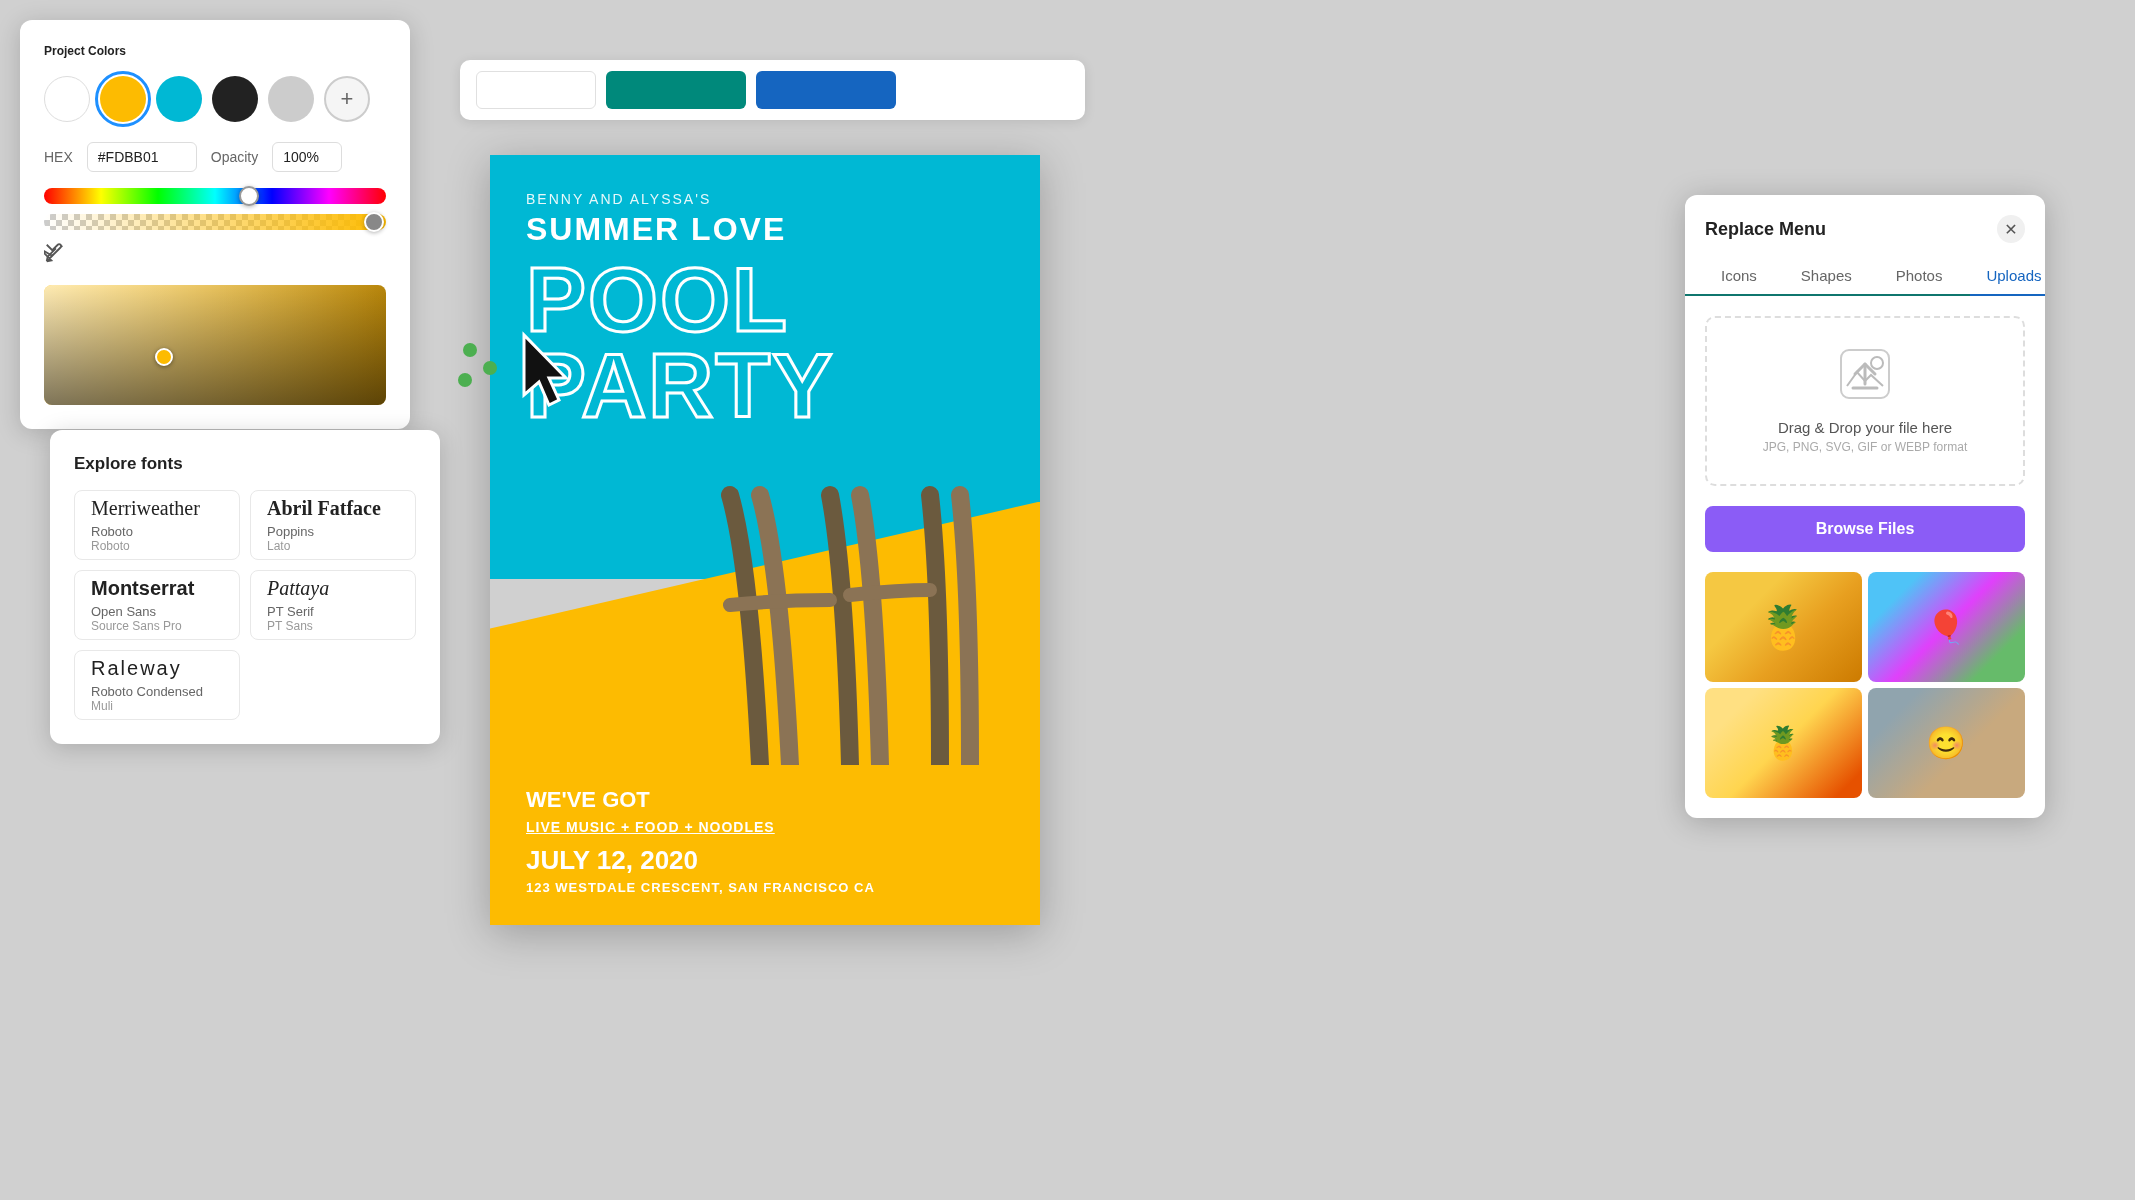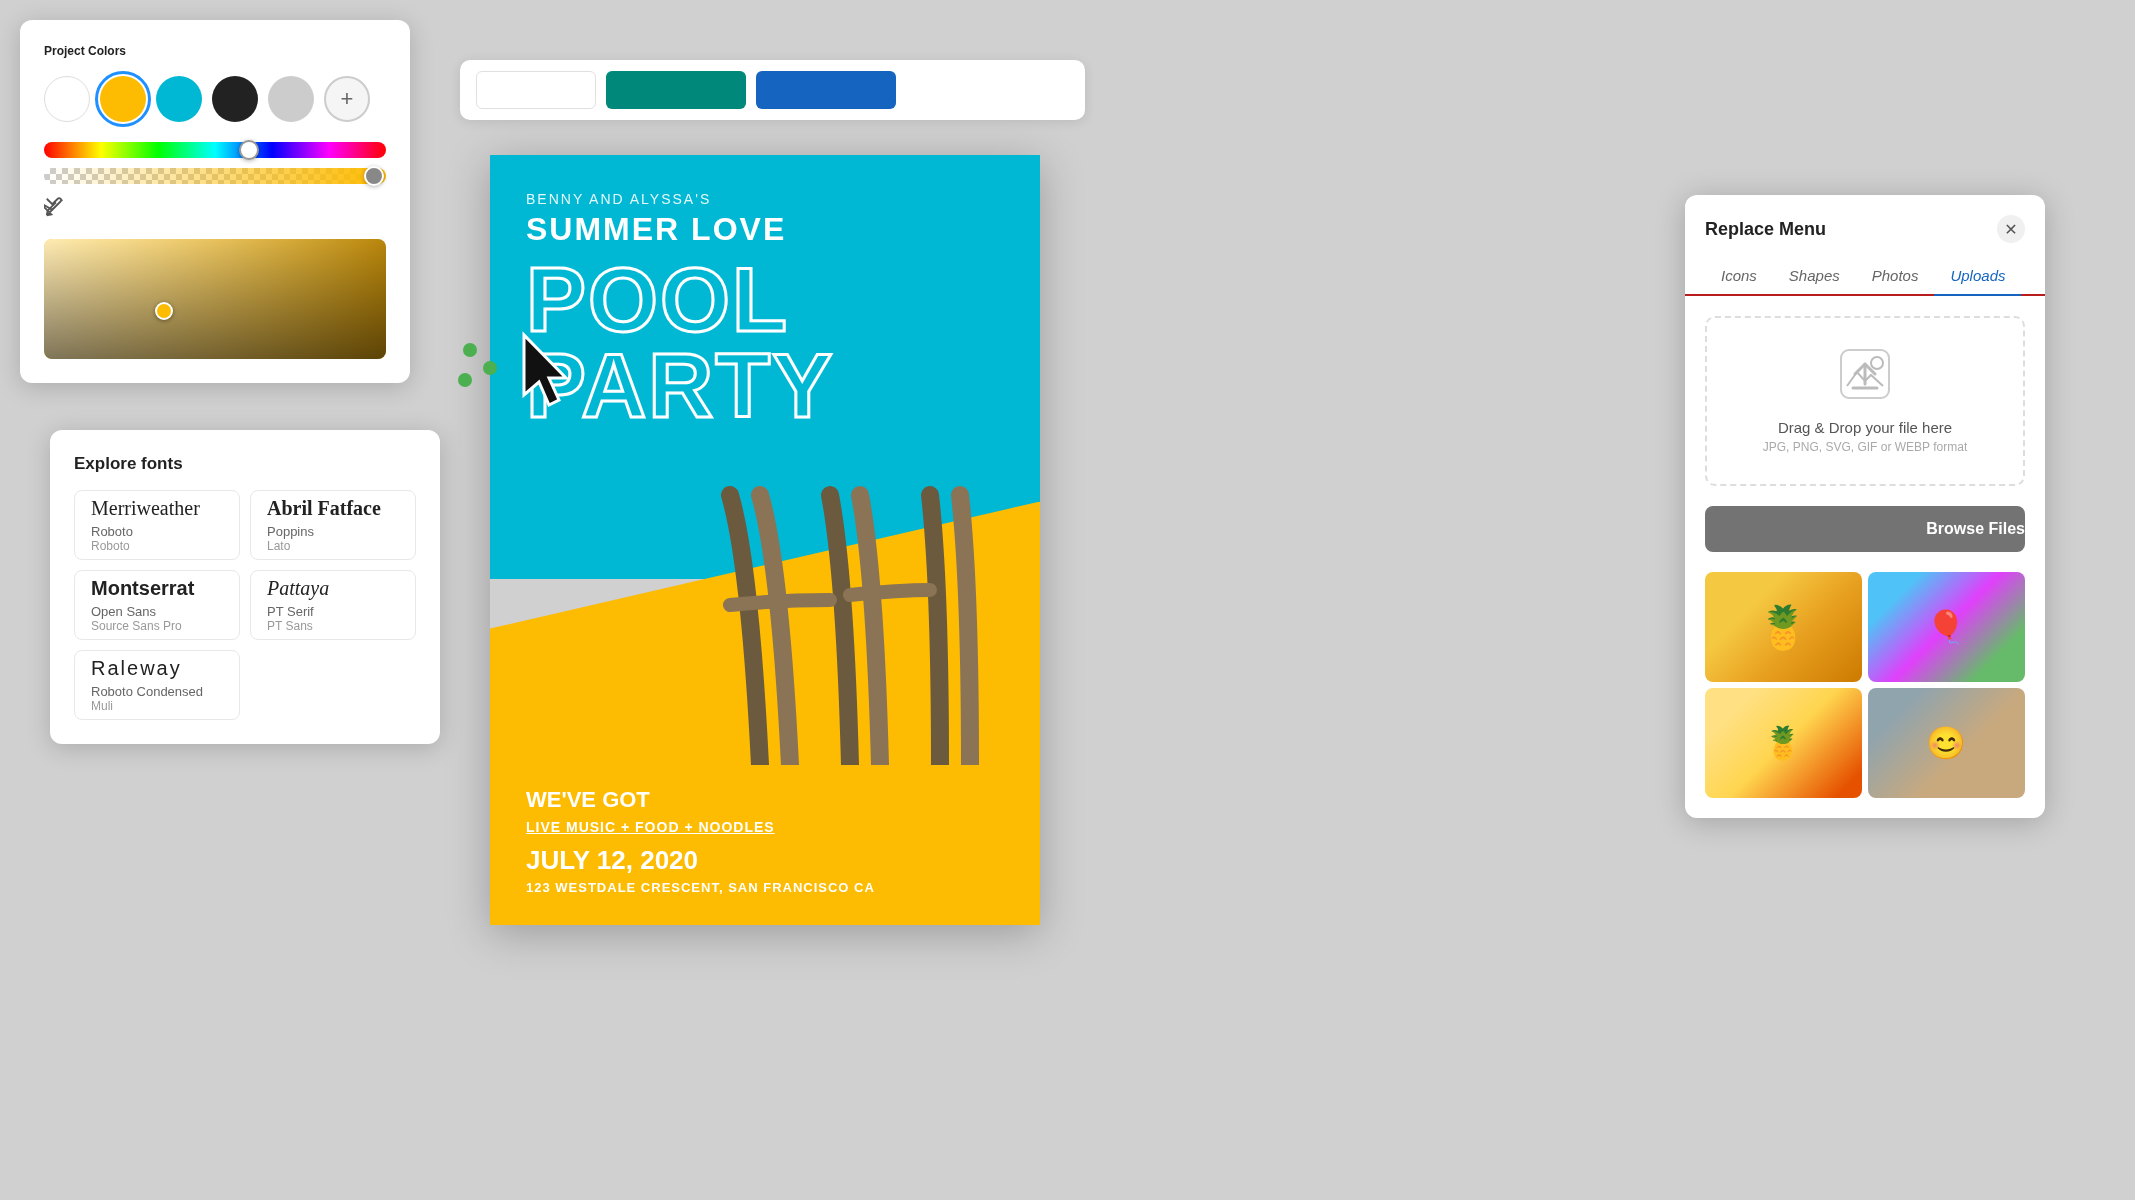--- a/index.html
+++ b/index.html
@@ -425,25 +425,24 @@
       background: #f0f0f0;
       display: flex;
       align-items: center;
       justify-content: center;
       cursor: pointer;
       font-size: 16px;
       color: #555;
     }
     .replace-menu-tabs {
       display: flex;
-      gap: 0;
+      gap: 12px;
       padding: 0 20px;
-      border-bottom: 2px solid #b91c1c;
+      border-bottom: 2px solid #0f766e;
       margin-top: 14px;
-      font-style: italic;
     }
     .replace-tab {
       padding: 10px 16px;
       font-size: 15px;
       font-weight: 500;
       color: #666;
       cursor: pointer;
       border-bottom: 2px solid transparent;
       margin-bottom: -2px;
     }
@@ -470,30 +469,30 @@
       font-weight: 500;
       margin-bottom: 4px;
     }
     .upload-subtitle {
       font-size: 12px;
       color: #aaa;
     }
     .browse-btn {
       display: block;
       margin: 0 20px 20px;
-      background: #737373;
+      background: #8b5cf6;
       color: white;
       border: none;
       border-radius: 8px;
       padding: 14px 0;
       font-size: 16px;
       font-weight: 600;
       cursor: pointer;
       width: calc(100% - 40px);
-      text-align: right;
+      text-align: center;
     }
     .photo-grid {
       display: grid;
       grid-template-columns: 1fr 1fr;
       gap: 6px;
       padding: 0 20px 20px;
     }
     .photo-thumb {
       width: 100%;
       height: 110px;
@@ -539,20 +538,26 @@
 
   <div class="color-swatches">
     <div class="swatch swatch-white"></div>
     <div class="swatch swatch-yellow selected"></div>
     <div class="swatch swatch-cyan"></div>
     <div class="swatch swatch-black"></div>
     <div class="swatch swatch-gray"></div>
     <div class="swatch-add">+</div>
   </div>
 
+  <div class="hex-row">
+    <span class="hex-label">HEX</span>
+    <input class="hex-input" type="text" value="#FDBB01" style="">
+    <span class="opacity-label">Opacity</span>
+    <input class="opacity-input" type="text" value="100%" style="">
+  </div>
 
   <div class="color-slider-container">
     <div class="hue-slider">
       <div class="hue-thumb"></div>
     </div>
     <div class="alpha-slider">
       <div class="alpha-thumb"></div>
     </div>
   </div>
 

